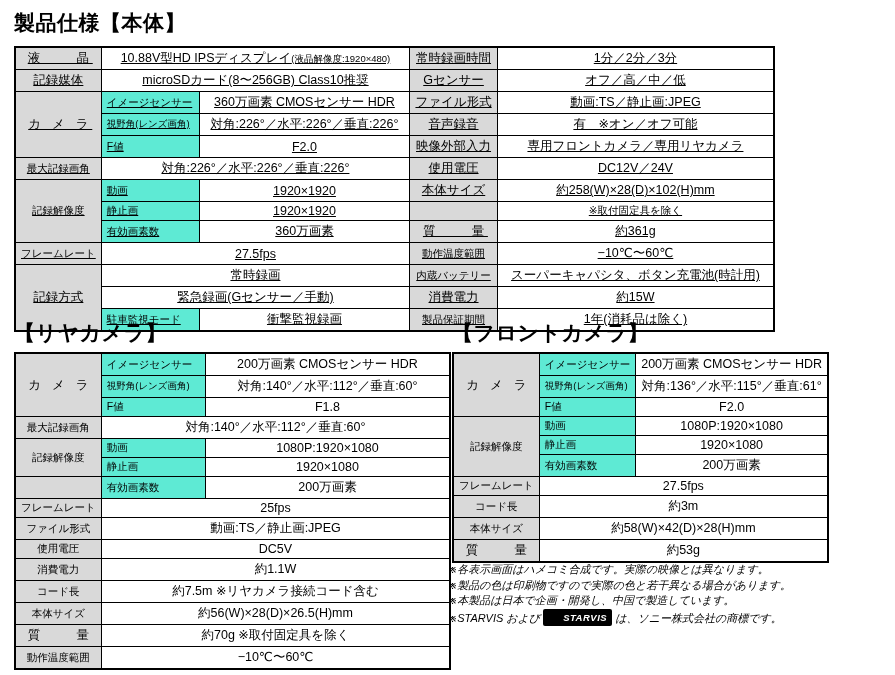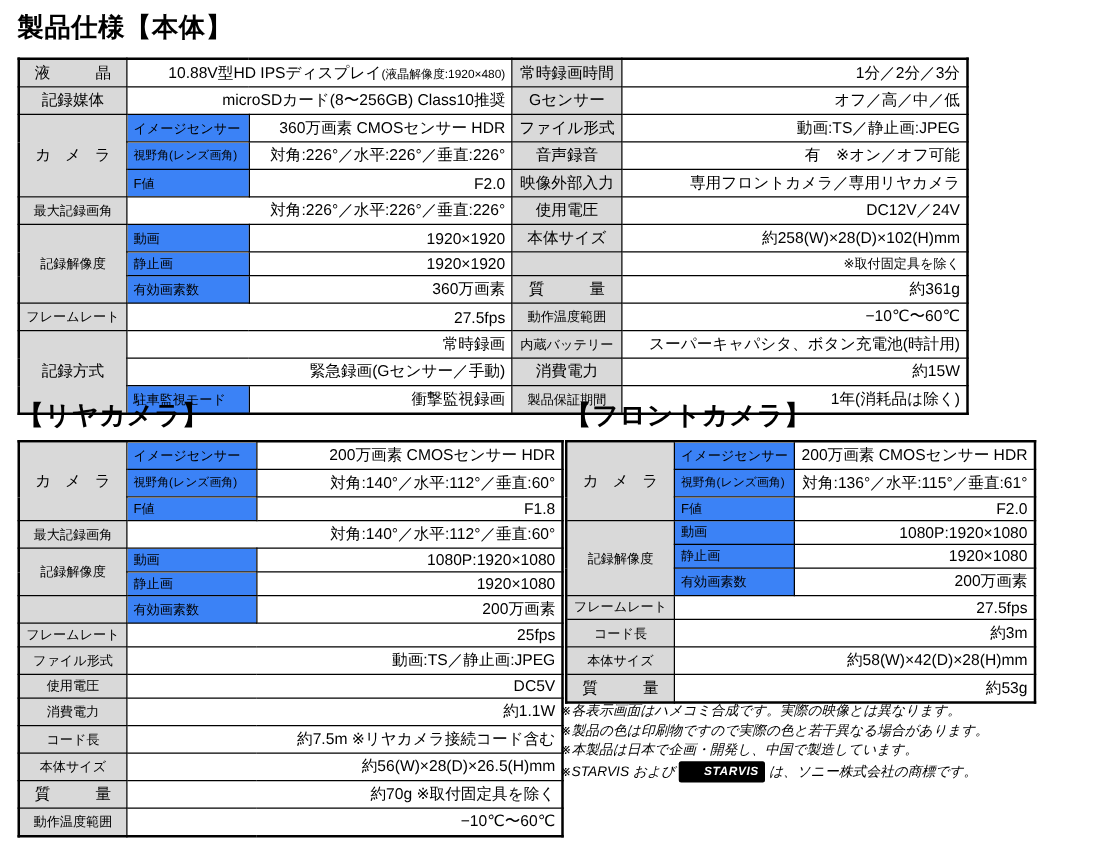--- a/index.html
+++ b/index.html
@@ -32,28 +32,28 @@
     height:19px;
     box-sizing:border-box;
     white-space:nowrap;
     overflow:hidden;
   }
   td.hd{
     background:#d9d9d9;
     text-align:center;
   }
   td.hd.sp{ letter-spacing:0.30em; text-indent:0.30em;}
-  td.val{background:#ffffff;text-align:right;}
-  td.sub{background:#3b82f6;text-align:left;}
+  td.val{background:#ffffff;text-align:center;}
+  td.sub{background:#5eead4;text-align:left;}
   .small{font-size:10.5px;}
   .tiny{font-size:9.5px;}
 
   
   #main-block{position:absolute;left:14px;top:12px;}
-  #main-table{position:absolute;left:14px;top:46px;}
+  #main-table{position:absolute;left:14px;top:46px;text-decoration:underline;}
   #rear-title{position:absolute;left:14px;top:322px;}
   #rear-table{position:absolute;left:14px;top:352px;}
   #front-title{position:absolute;left:452px;top:322px;}
   #front-table{position:absolute;left:452px;top:352px;}
   #notes{position:absolute;left:448px;top:562px;width:435px;font-style:italic;}
 
   .note-line{font-size:11px;line-height:15.5px;white-space:nowrap;}
   .starvis-badge{
     display:inline-block;background:#000;color:#fff;
     font-size:9.5px;font-weight:bold;padding:1px 5px 1px 20px;

